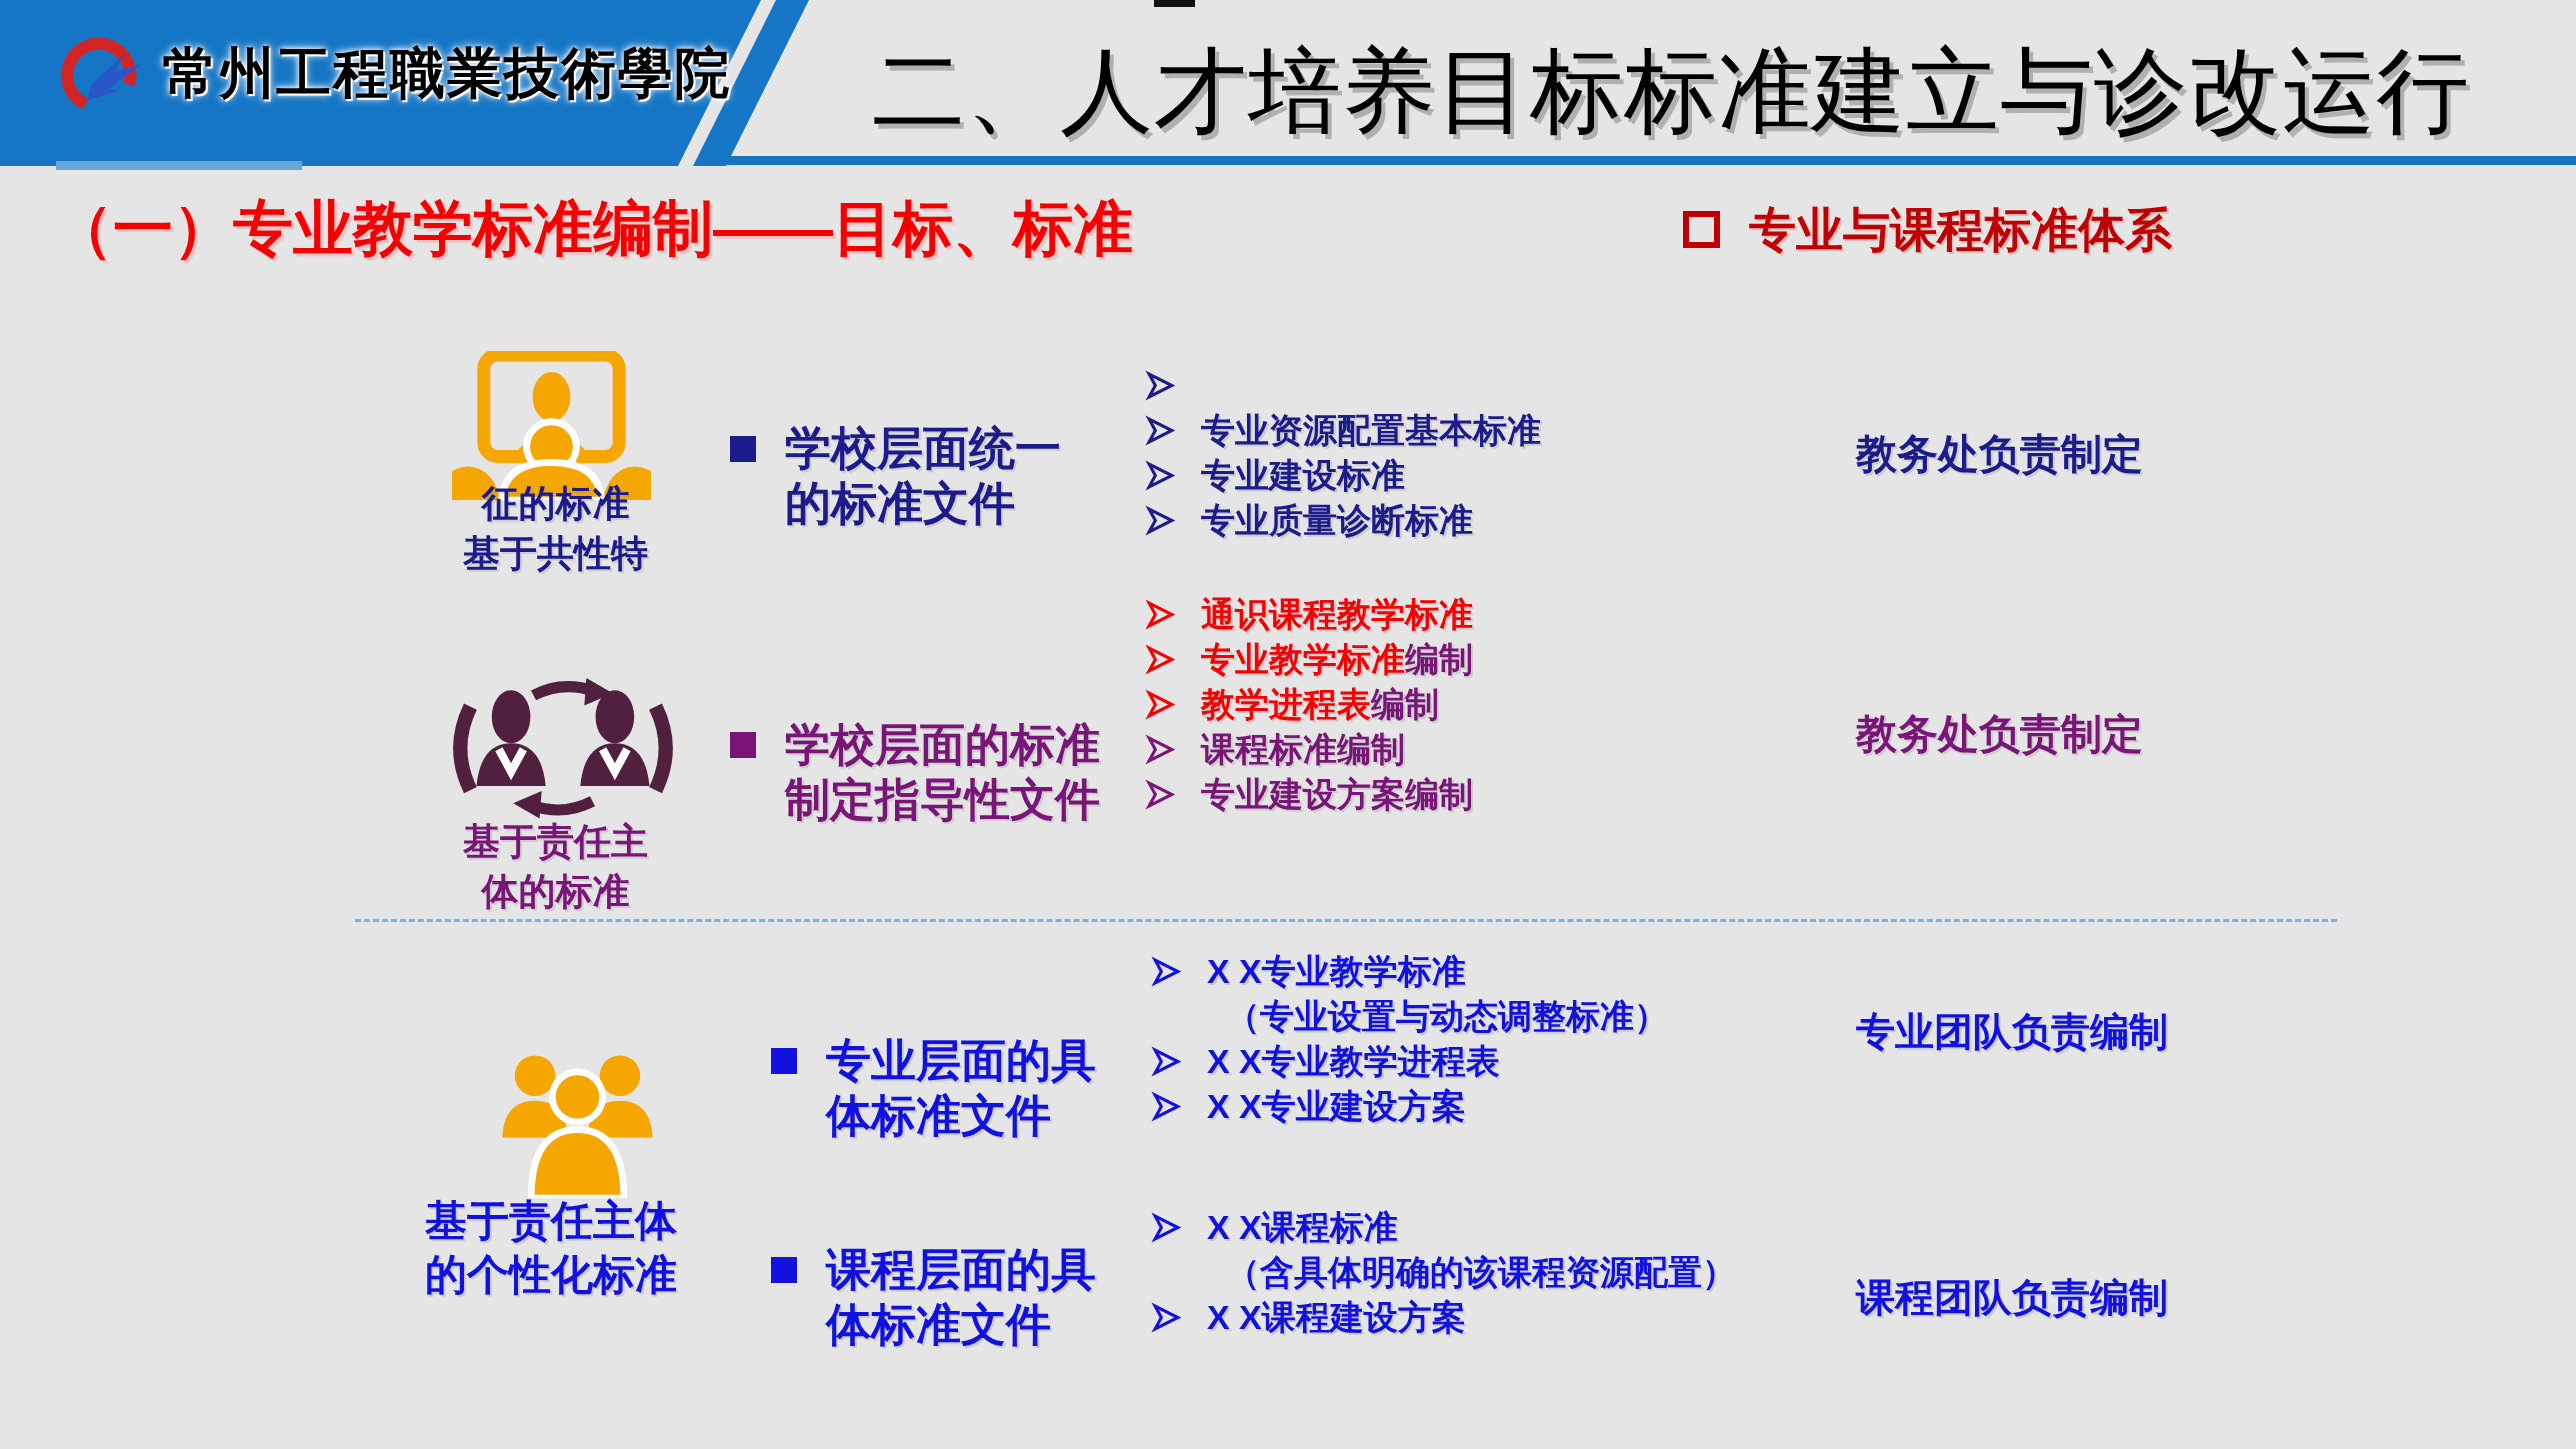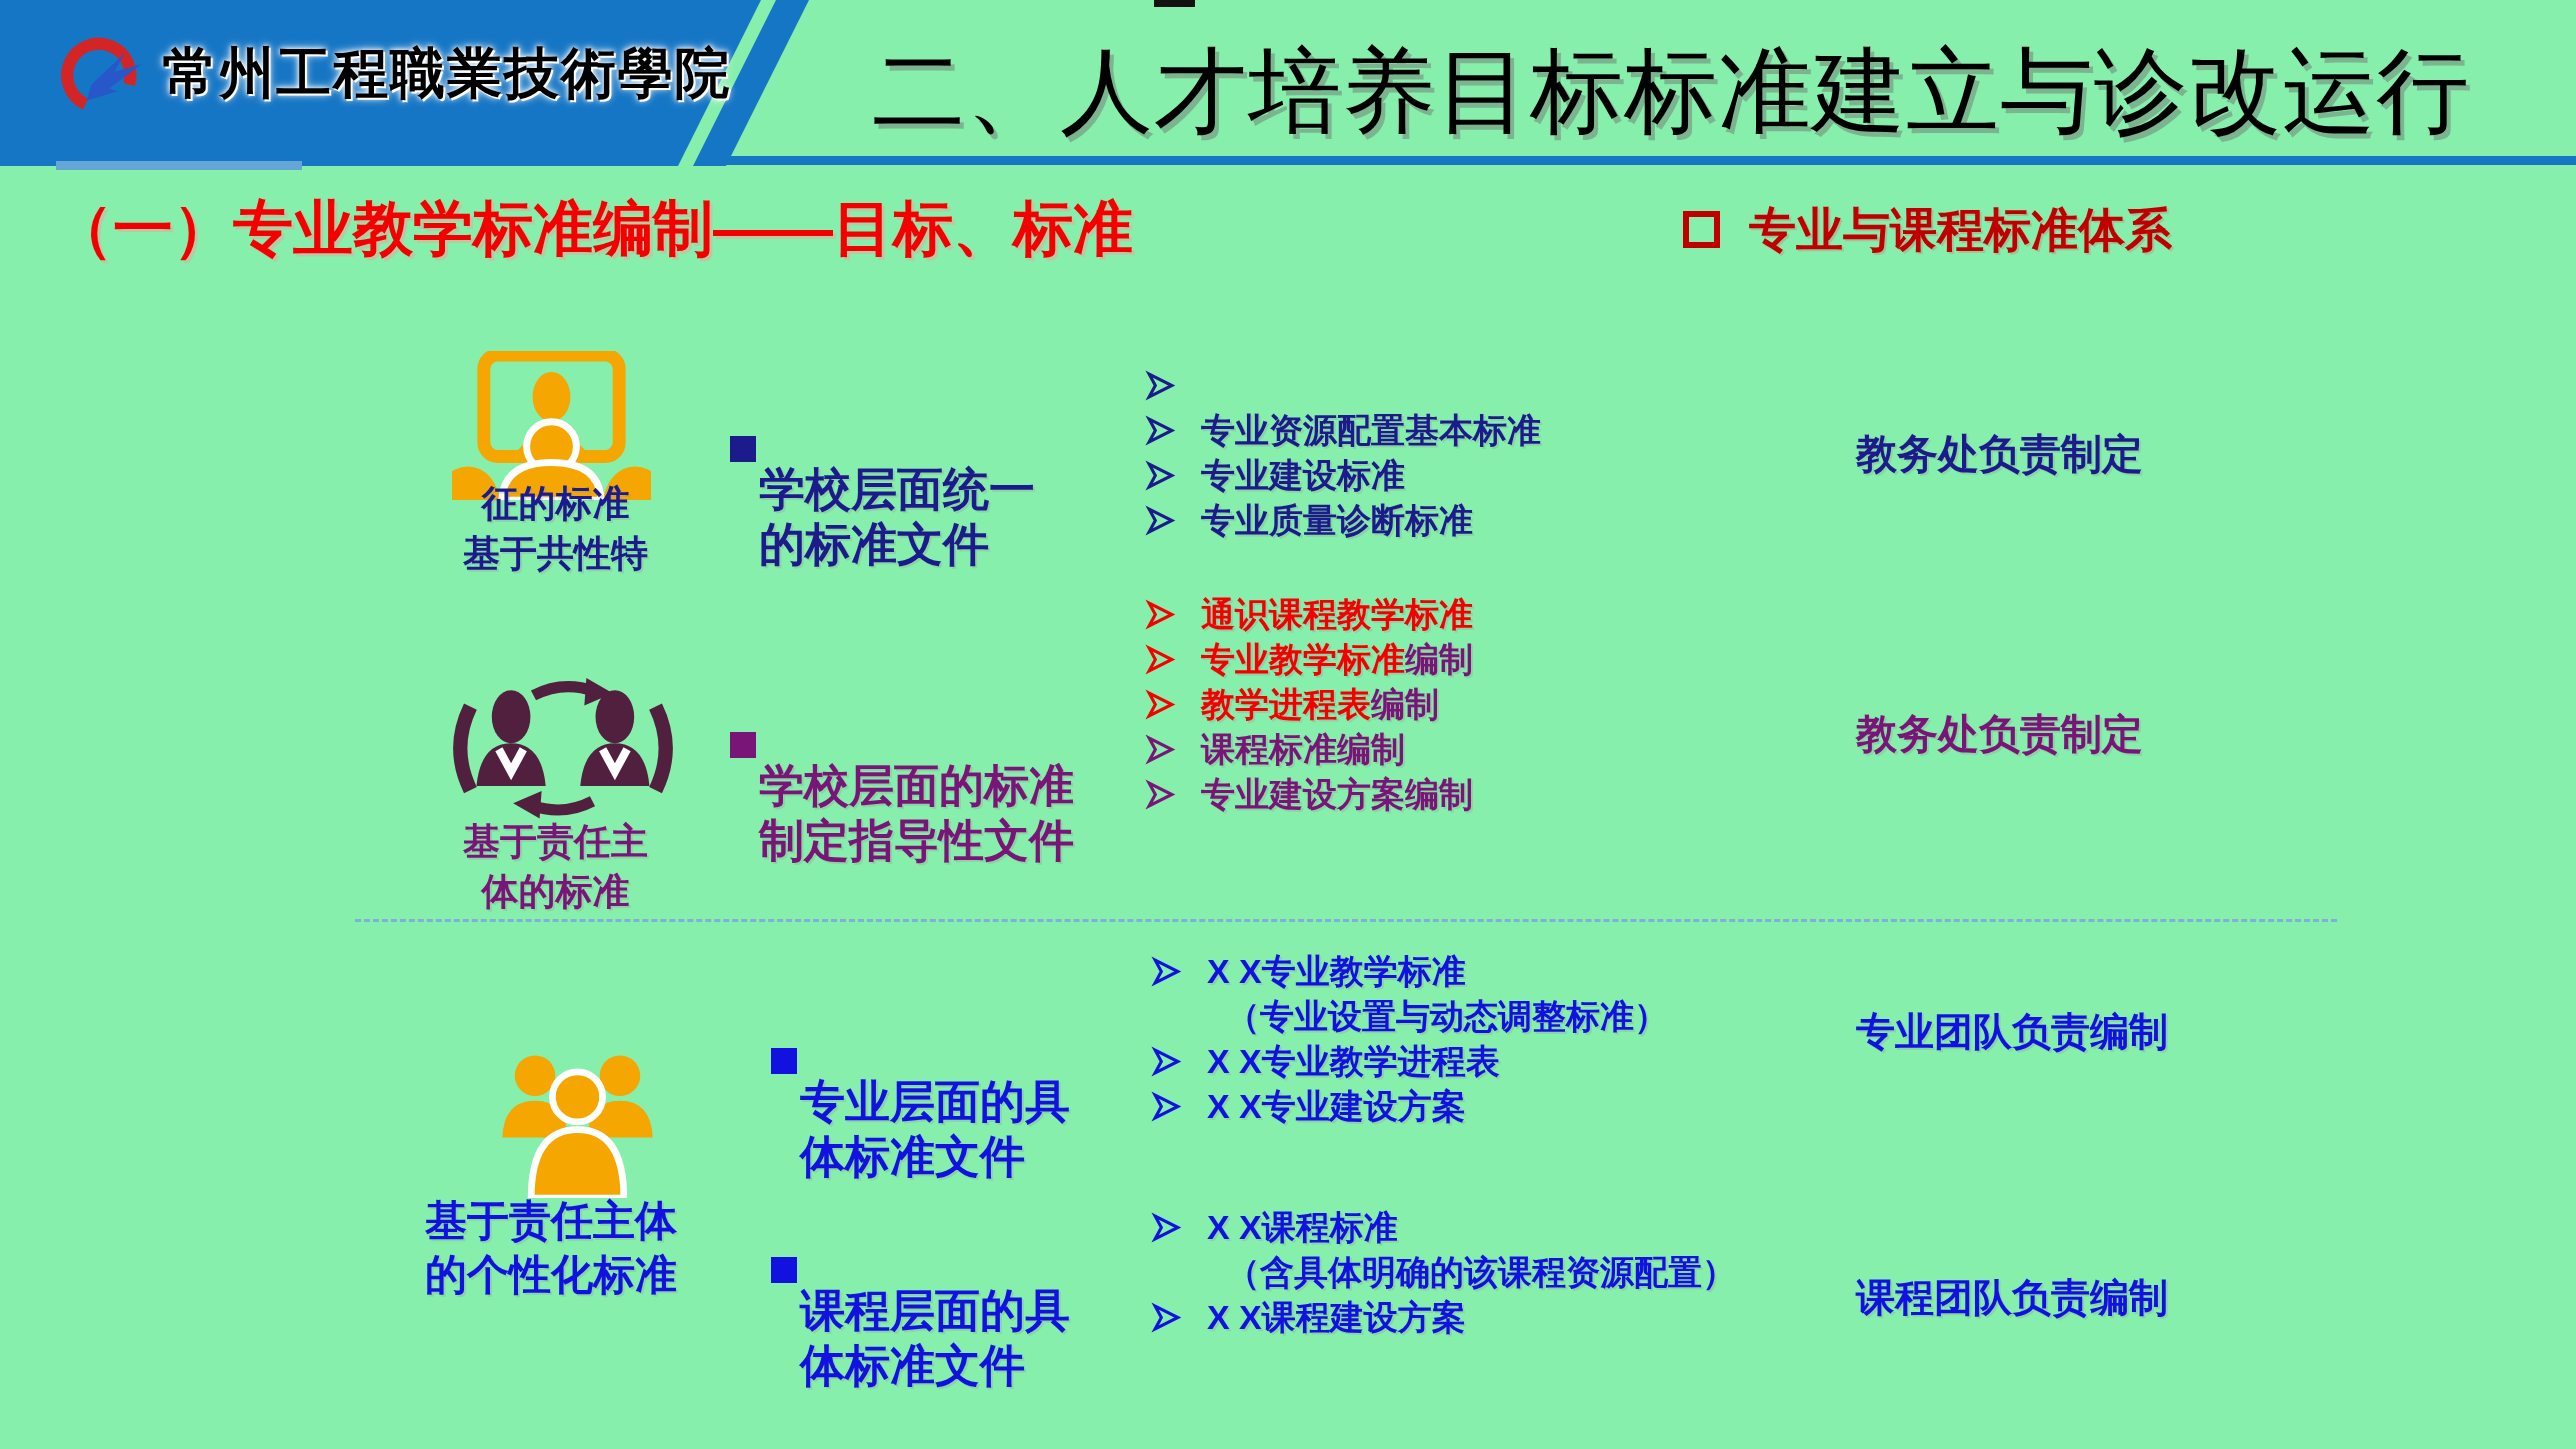--- a/index.html
+++ b/index.html
@@ -1,17 +1,17 @@
 <!DOCTYPE html>
 <html><head>
 <meta charset="utf-8">
 <style>
   html,body{margin:0;padding:0;background:#fff;}
   body{font-family:"Liberation Sans","DejaVu Sans",sans-serif;}
-  .slide{position:relative;width:2576px;height:1450px;background:#86efac;overflow:hidden;}
+  .slide{position:relative;width:2576px;height:1450px;background:#e5e5e5;overflow:hidden;}
 
   
   .banner-main,.banner-sliver{position:absolute;left:0;top:0;width:869px;height:166px;background:#1576c5;}
   .banner-main{clip-path:polygon(0 0,761px 0,678px 166px,0 166px);}
   .banner-sliver{clip-path:polygon(776px 0,809px 0,726px 166px,693px 166px);}
   .banner-underline{position:absolute;left:726px;top:156px;width:1850px;height:8.7px;background:#1576c5;}
   .banner-edge{position:absolute;left:56px;top:161px;width:246px;height:8.7px;background:#64a6d6;}
   .top-notch{position:absolute;left:1154px;top:0;width:41px;height:6.8px;background:#111;}
   .logo{position:absolute;left:56px;top:27px;display:flex;align-items:center;gap:13.5px;}
   .logo svg{width:93px;height:93px;}
@@ -28,21 +28,21 @@
   .heading-right .ht{font-size:47px;font-weight:900;color:#c00000;margin-left:29px;white-space:nowrap;
       text-shadow:1.9px 1.9px 0 rgba(200,120,120,.35);}
 
   
   .navy{color:#1b1b8c;} .purple{color:#7a1578;} .bblue{color:#1212e0;}
   .t-red{color:#f50000;} .t-purple{color:#7a1578;}
   .icon{position:absolute;}
   .icon-label{position:absolute;text-align:center;font-weight:900;white-space:nowrap;
       text-shadow:1.9px 1.9px 0 rgba(150,150,150,.3);}
   .mh{position:absolute;display:flex;align-items:flex-start;font-weight:900;
-      text-shadow:1.9px 1.9px 0 rgba(150,150,150,.3);flex-direction:column;}
+      text-shadow:1.9px 1.9px 0 rgba(150,150,150,.3);}
   .mh .sq{flex:0 0 auto;width:26px;height:26px;background:currentColor;margin-top:14.5px;}
   .mh .mh-lines{margin-left:29px;white-space:nowrap;}
   .list{position:absolute;margin:0;padding:0;list-style:none;font-weight:900;
       text-shadow:1.9px 1.9px 0 rgba(150,150,150,.3);}
   .list li{display:flex;align-items:center;height:45px;font-size:34px;white-space:nowrap;}
   .list li .arr{flex:0 0 auto;width:31px;height:33px;margin-right:25px;display:inline-flex;}
   .list li.cont{padding-left:75px;}
   .arr svg{width:100%;height:100%;}
   .owner{position:absolute;font-weight:900;white-space:nowrap;font-size:41px;
       text-shadow:1.9px 1.9px 0 rgba(150,150,150,.3);}

